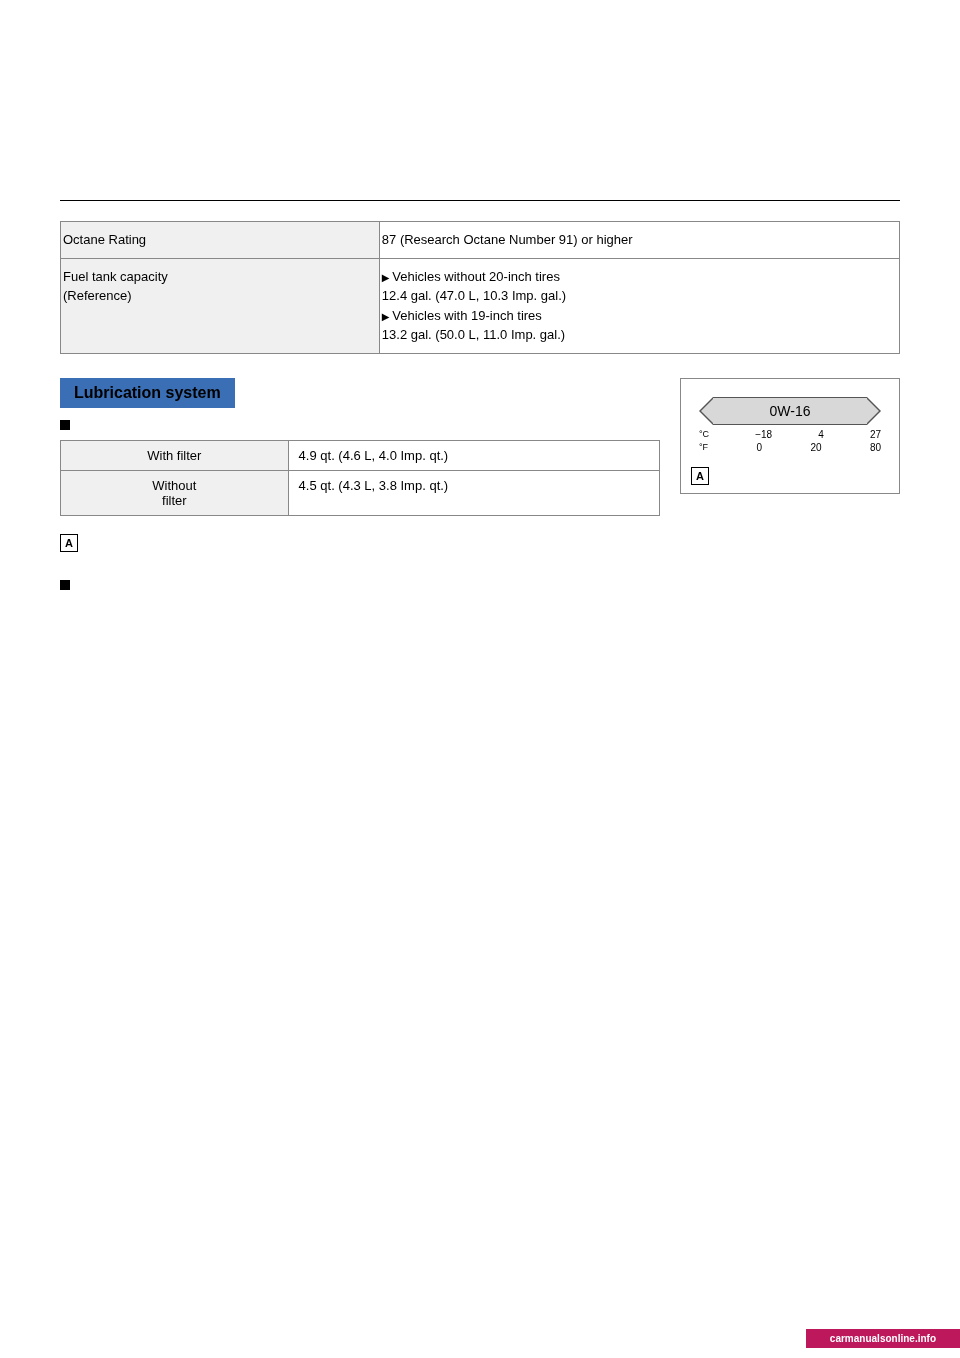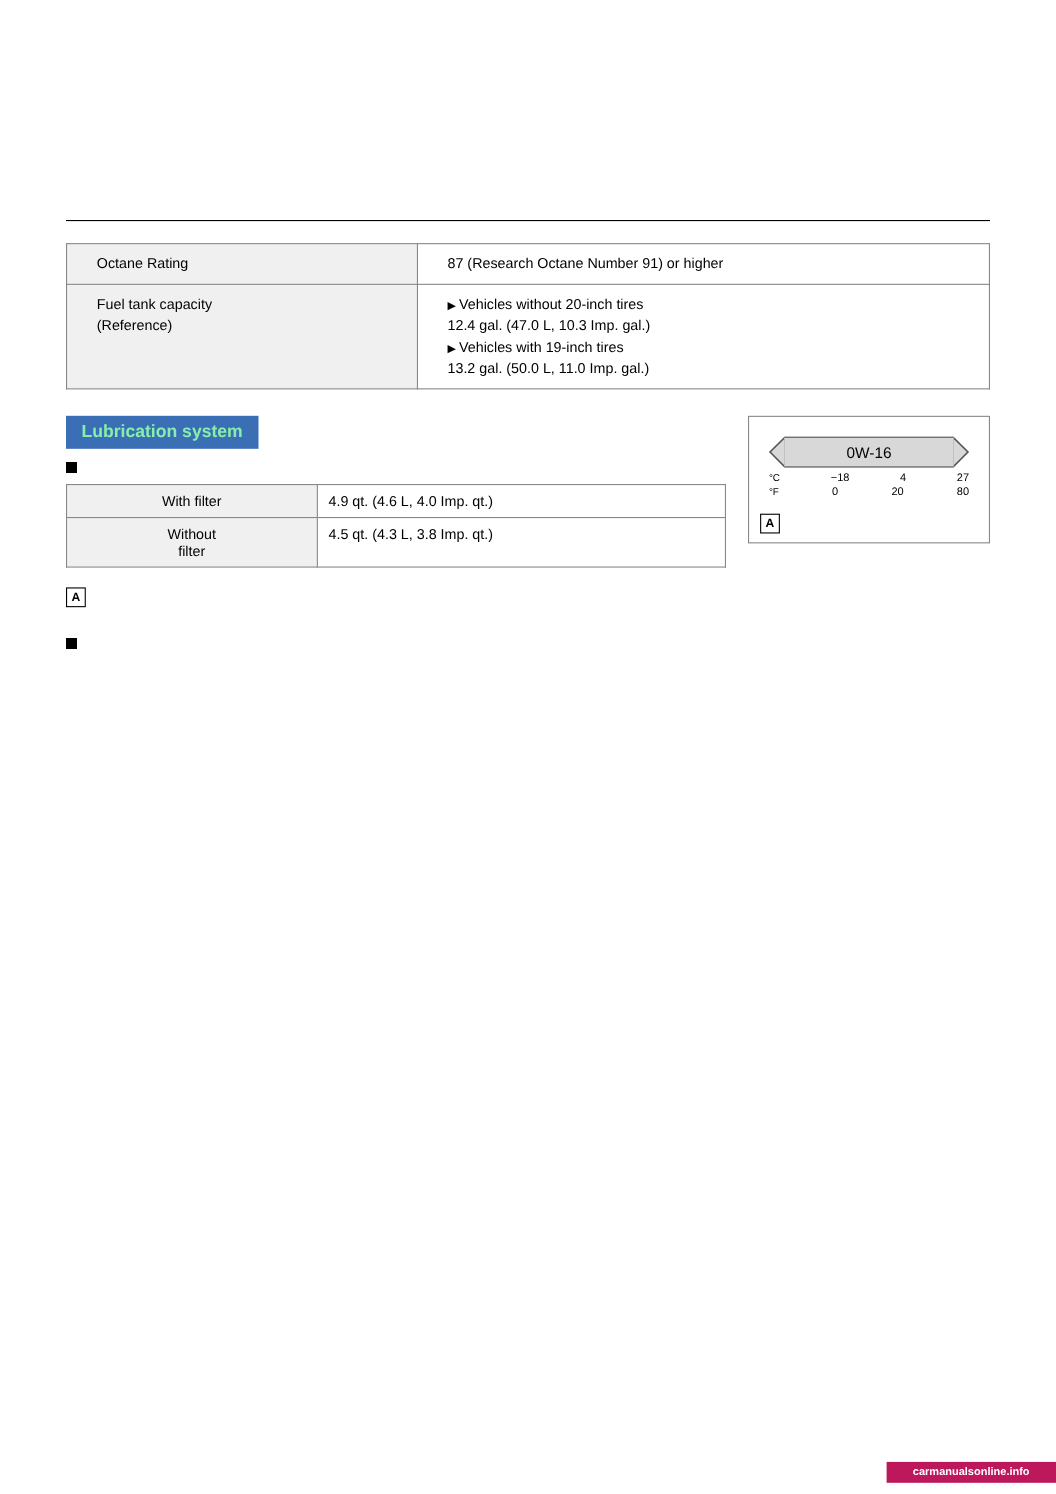--- a/index.html
+++ b/index.html
@@ -32,21 +32,21 @@
     }
 
     
     .specs-table {
       width: 100%;
       border-collapse: collapse;
       margin-bottom: 24px;
     }
     .specs-table td {
       border: 1px solid #888;
-      padding: 8px 27px;
+      padding: 8px 2px;
       vertical-align: top;
       font-size: 13px;
       line-height: 1.5;
     }
     .specs-table td:first-child {
       width: 38%;
       background: #f0f0f0;
     }
     .specs-table td:last-child {
       width: 62%;
@@ -71,21 +71,21 @@
     }
 
     .lubrication-right {
       width: 220px;
       flex-shrink: 0;
     }
 
     
     .section-header {
       background: #3a6eb5;
-      color: #86efac;
+      color: #000000;
       font-size: 16px;
       font-weight: bold;
       padding: 6px 14px;
       margin-bottom: 12px;
       display: inline-block;
     }
 
     
     .black-square {
       display: inline-block;

